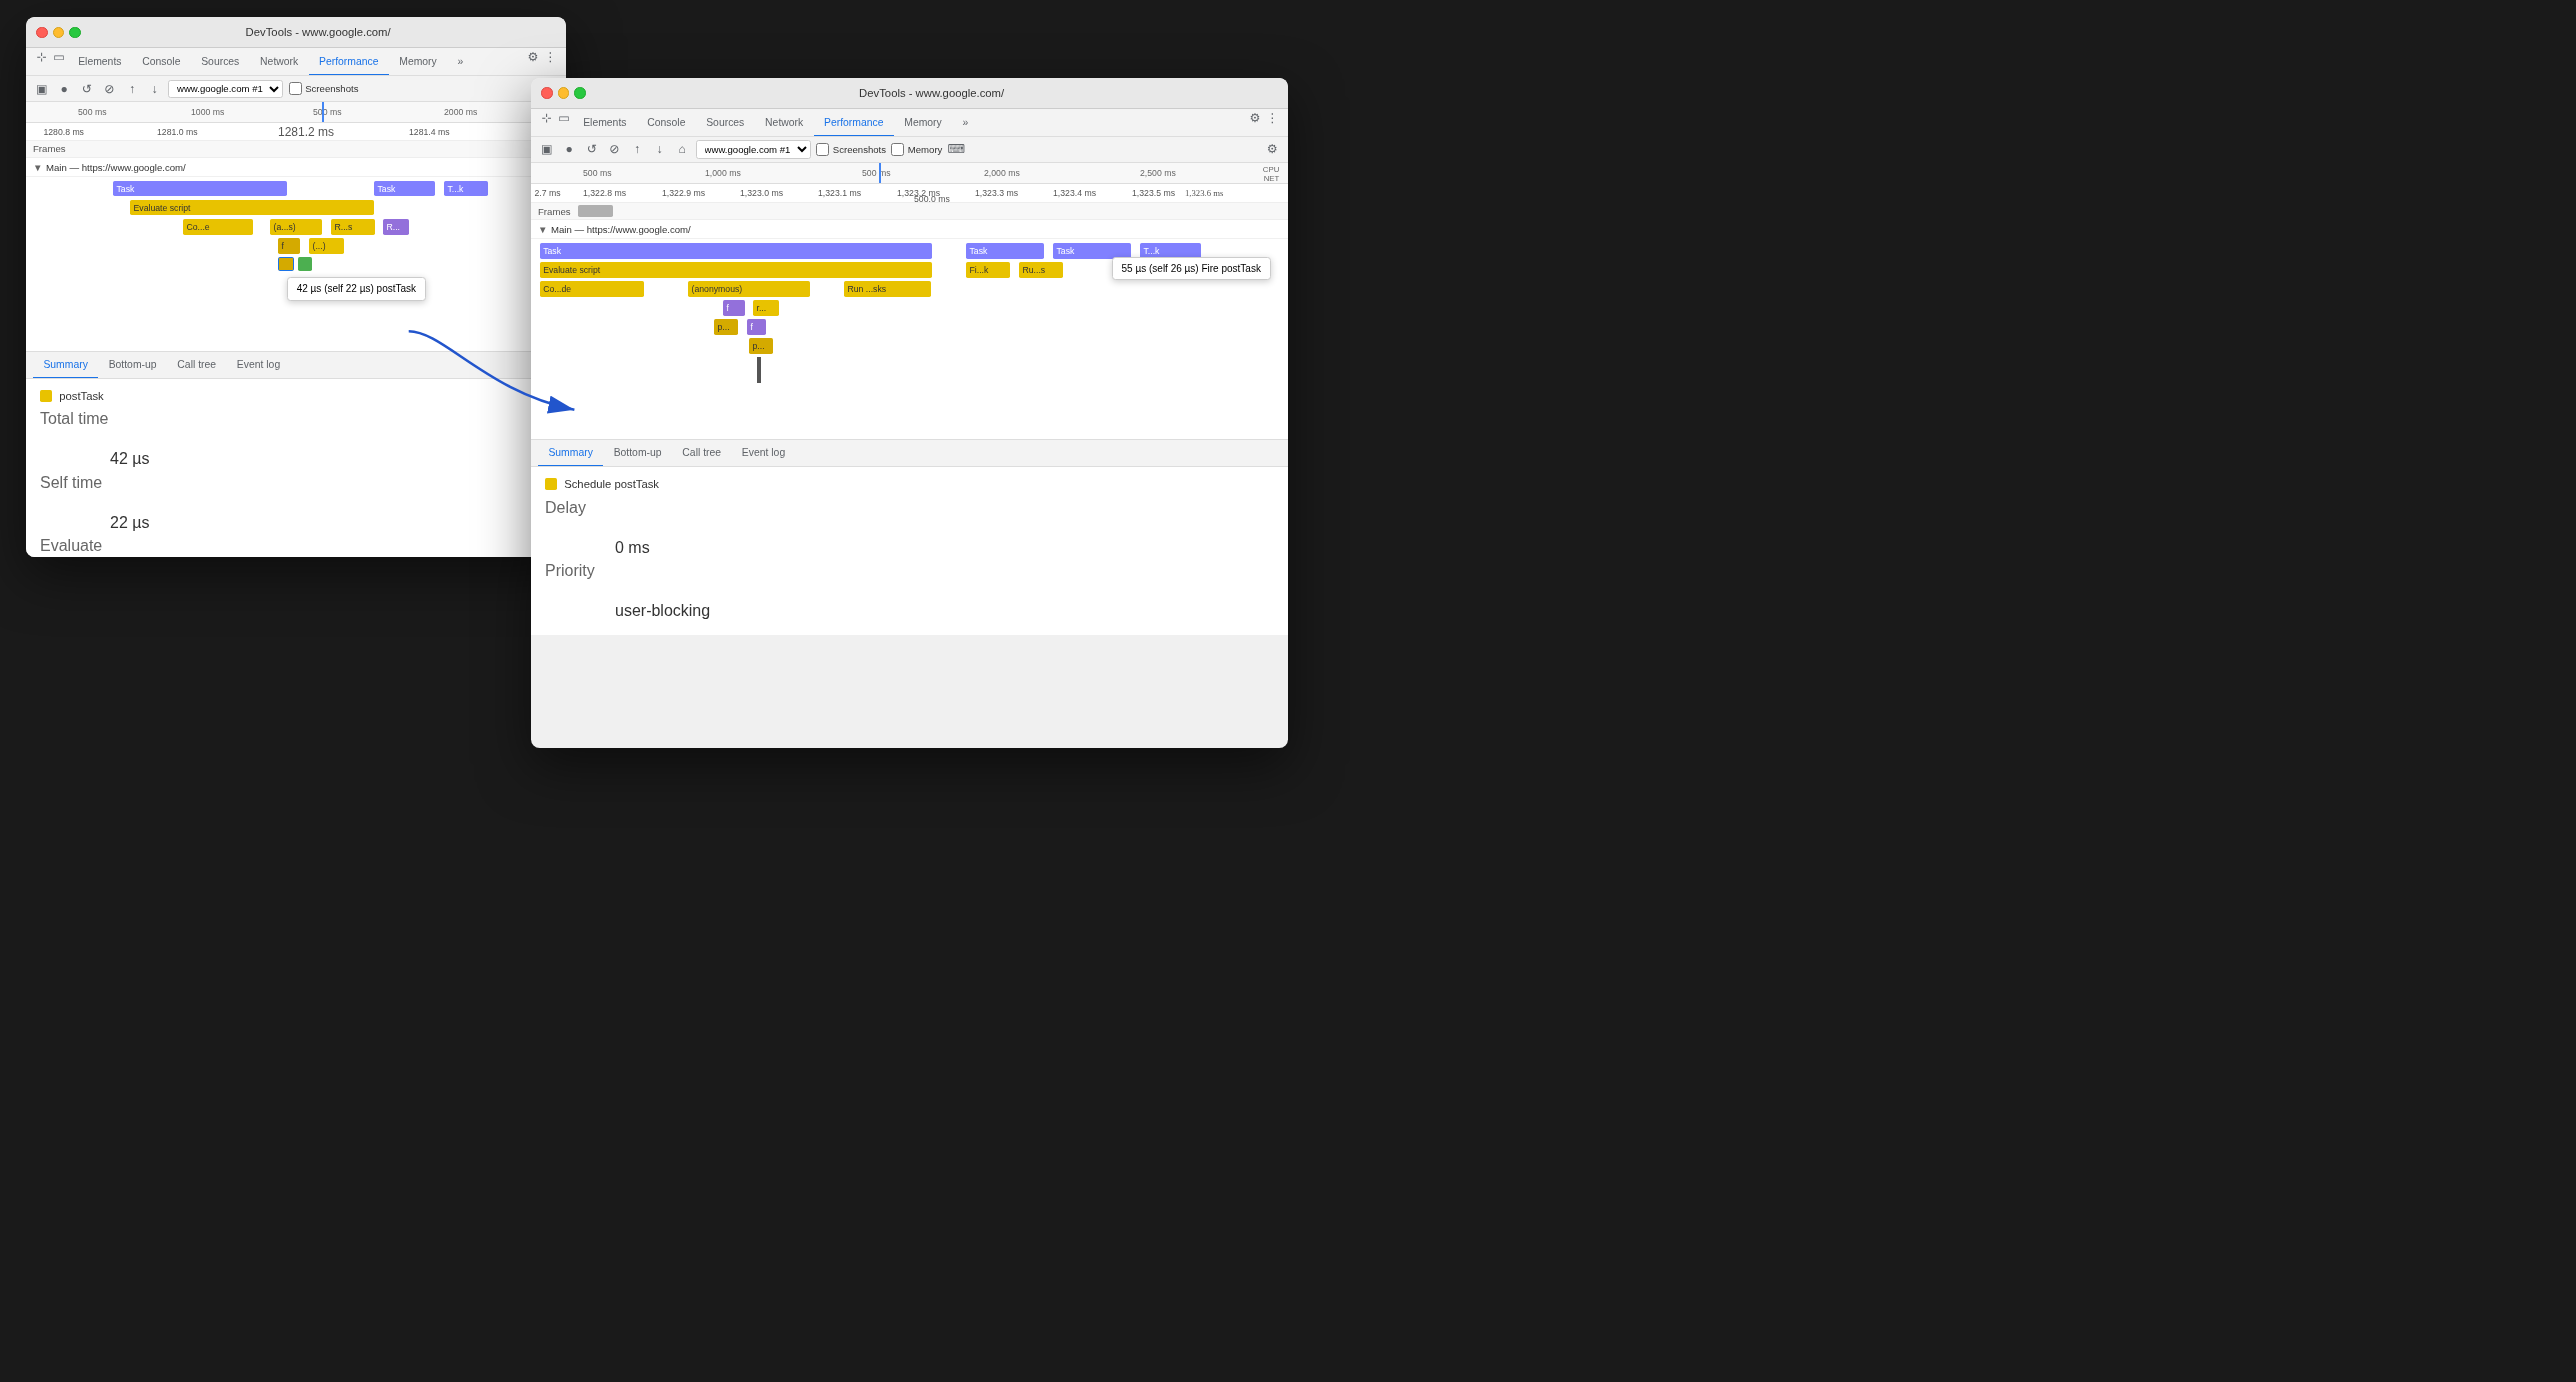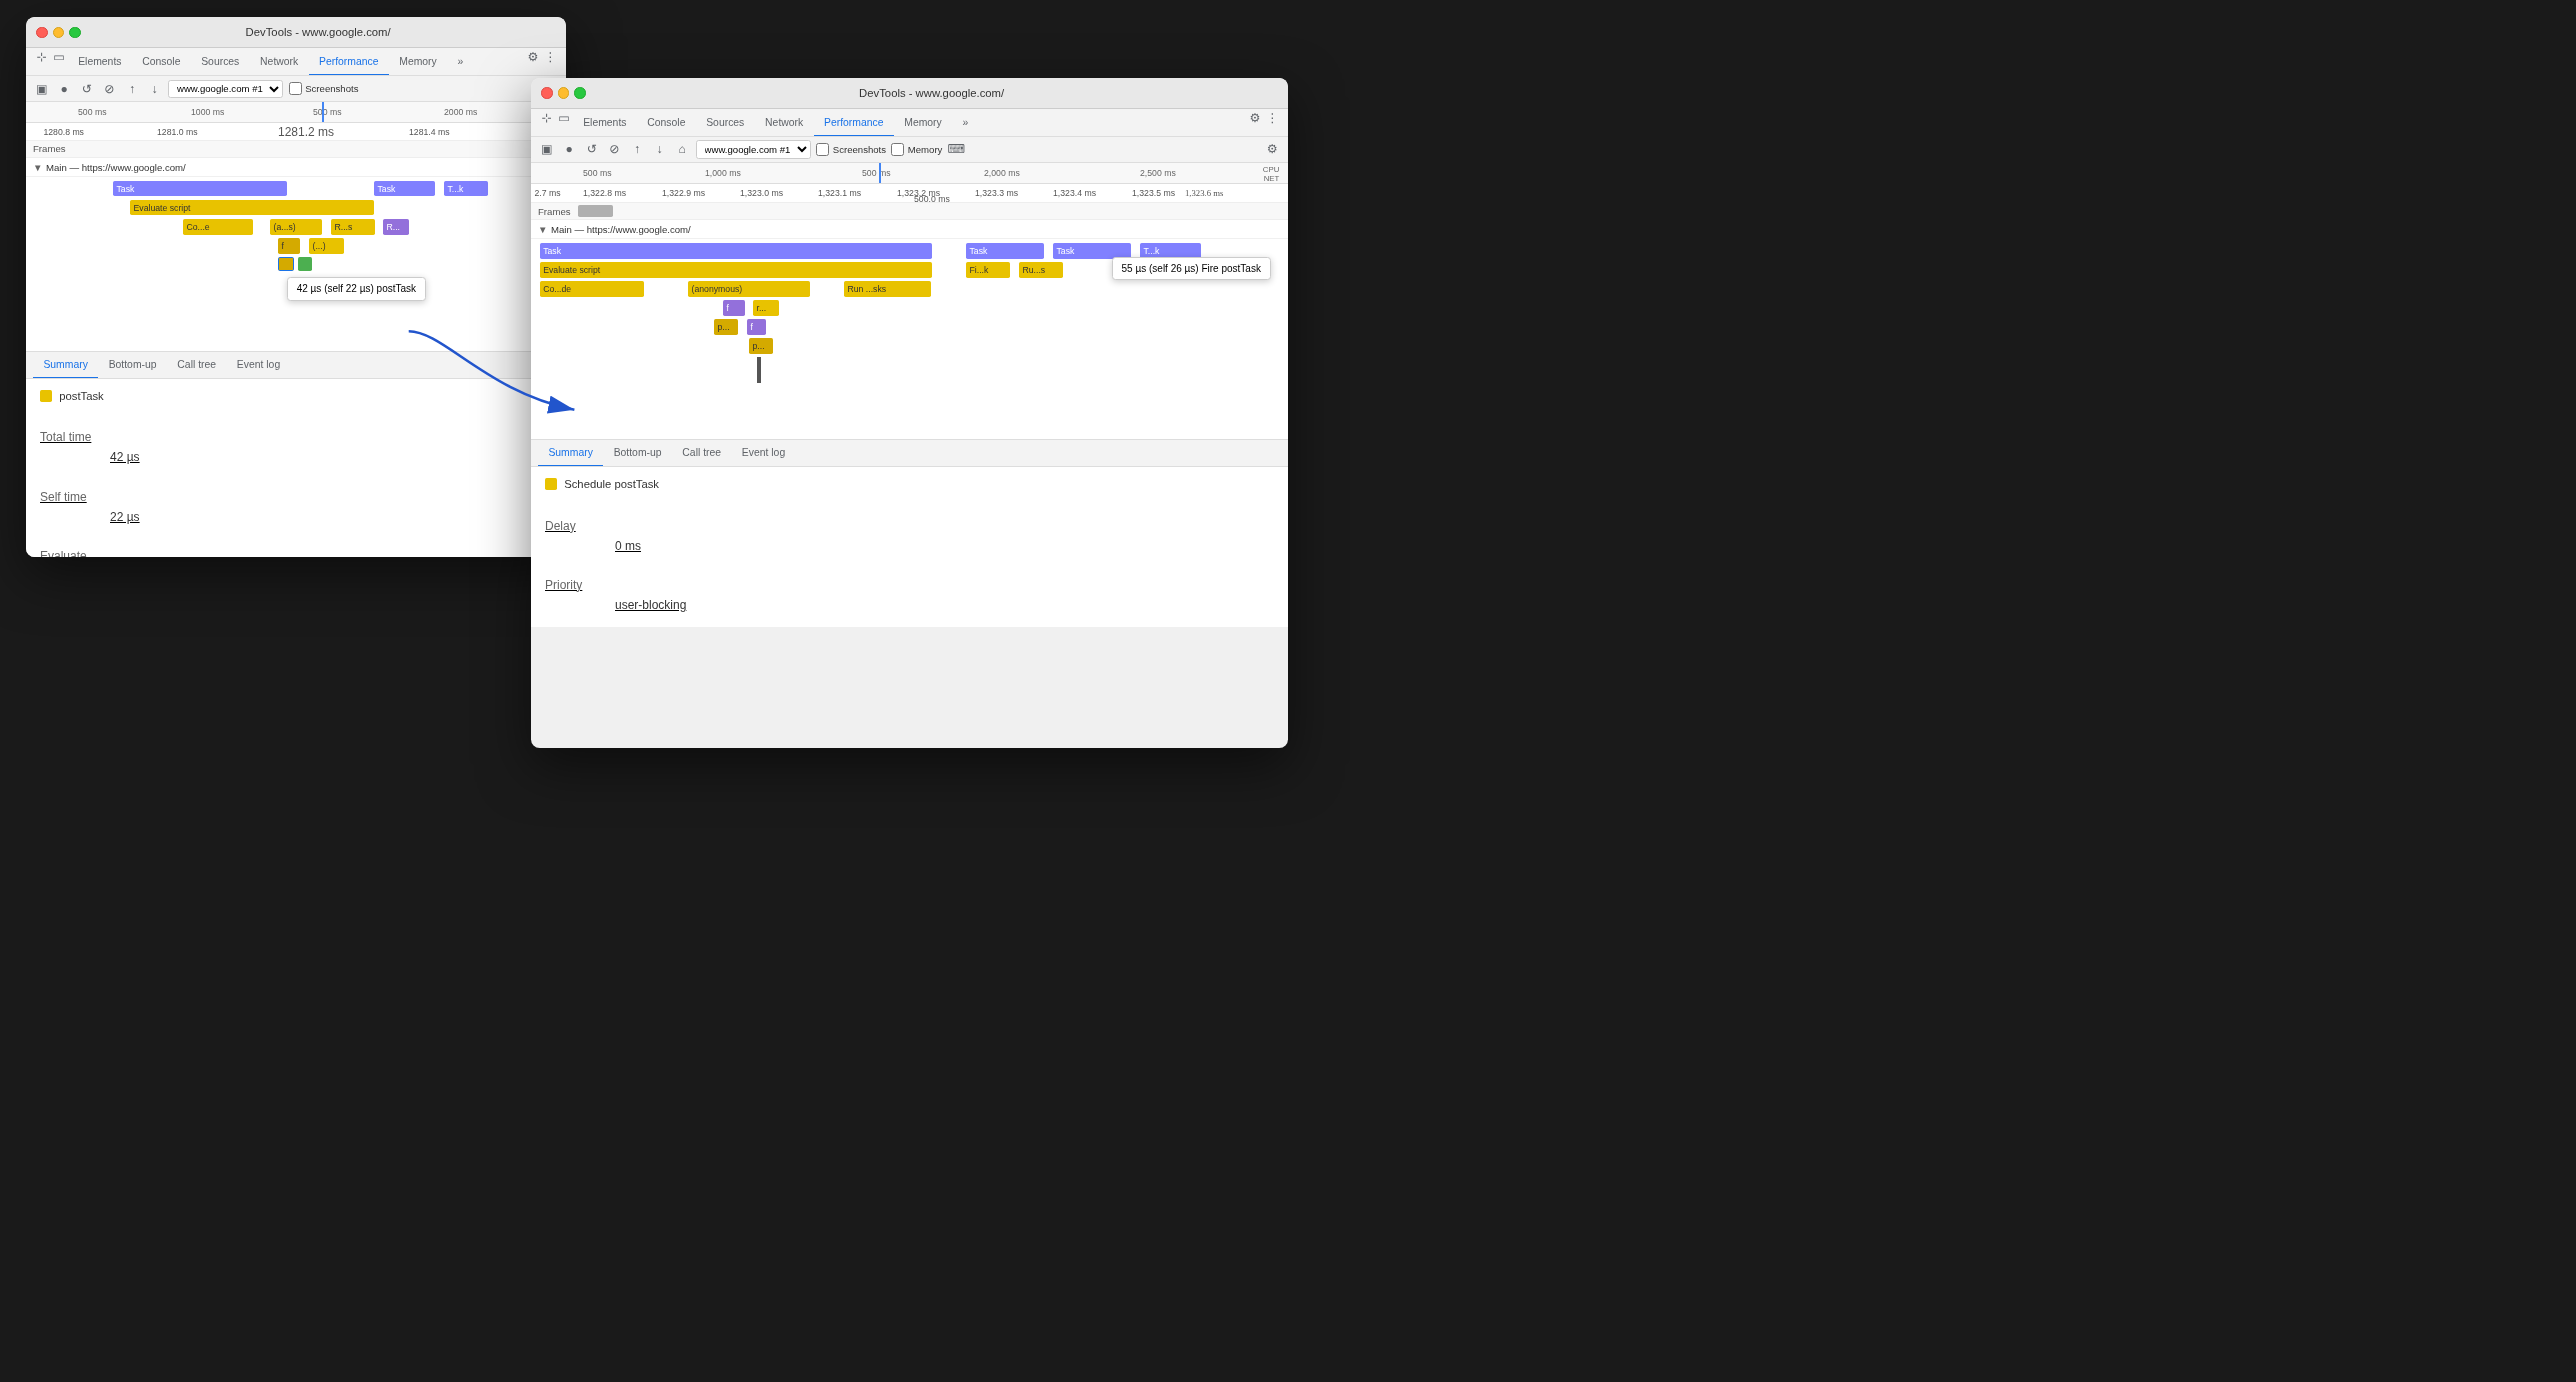--- a/index.html
+++ b/index.html
@@ -239,24 +239,22 @@
     }
 
     .summary-color-dot {
       width: 12.2px;
       height: 12.2px;
       border-radius: 1.7px;
     }
 
     .summary-row {
       display: flex;
-      align-items: center;
       margin-bottom: 5.2px;
-      font-size: 12px;
-      text-decoration: underline;
+      font-size: 16px;
     }
 
     .summary-label {
       color: #666;
       min-width: 70px;
     }
 
     .summary-value {
       color: #333;
       margin-top: 40px;

